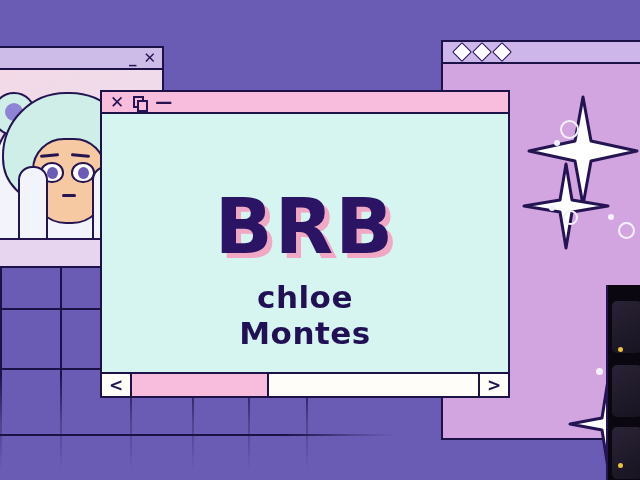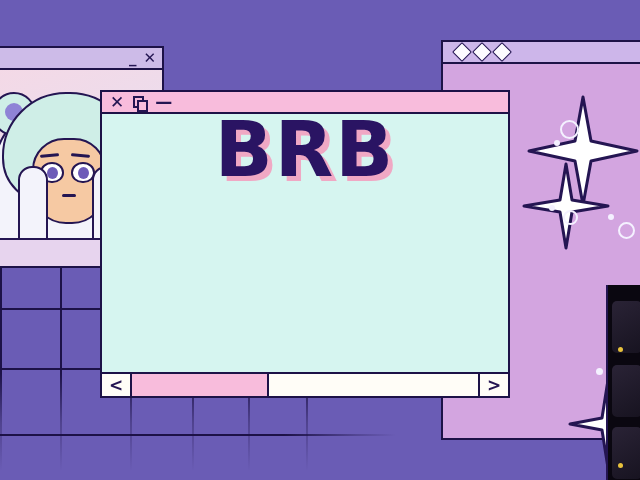--- a/index.html
+++ b/index.html
@@ -105,21 +105,21 @@
   .ico-sq{
     width:11px;height:12px;border:2px solid #241552;background:#f8bcdc;
     position:relative;box-sizing:border-box;
   }
   .ico-sq:after{
     content:"";position:absolute;left:2px;top:2px;width:11px;height:12px;
     border:2px solid #241552;background:#f8bcdc;box-sizing:border-box;
   }
 
   .main-content{
-    flex:1;display:flex;flex-direction:column;align-items:center;justify-content:flex-start;
+    flex:1;display:flex;flex-direction:column;align-items:center;justify-content:flex-end;
     padding-bottom:20px;
   }
   .brb{
     font-family:"DejaVu Sans", sans-serif;
     font-size:76px;font-weight:900;color:#2a1463;
     letter-spacing:2px;line-height:.95;
     text-shadow:5px 5px 0 #f0a8c4;
     margin:0 0 16px 0;
   }
   .sub{
@@ -241,20 +241,24 @@
 
   <div class="win" id="win-main">
     <div class="win-bar">
       <span class="bar-ico ico-x">✕</span>
       <span class="ico-sq"></span>
       <span class="bar-ico ico-min">—</span>
     </div>
     <div class="win-body">
       <div class="main-content">
         <h1 class="brb">BRB</h1>
+        <p class="sub">
+          <span>chloe</span><br>
+          <span>Montes</span>
+        </p>
       </div>
       <div class="scroll">
         <div class="sb-btn">&lt;</div>
         <div class="sb-track">
           <div class="sb-thumb"></div>
         </div>
         <div class="sb-btn right">&gt;</div>
       </div>
     </div>
   </div>

